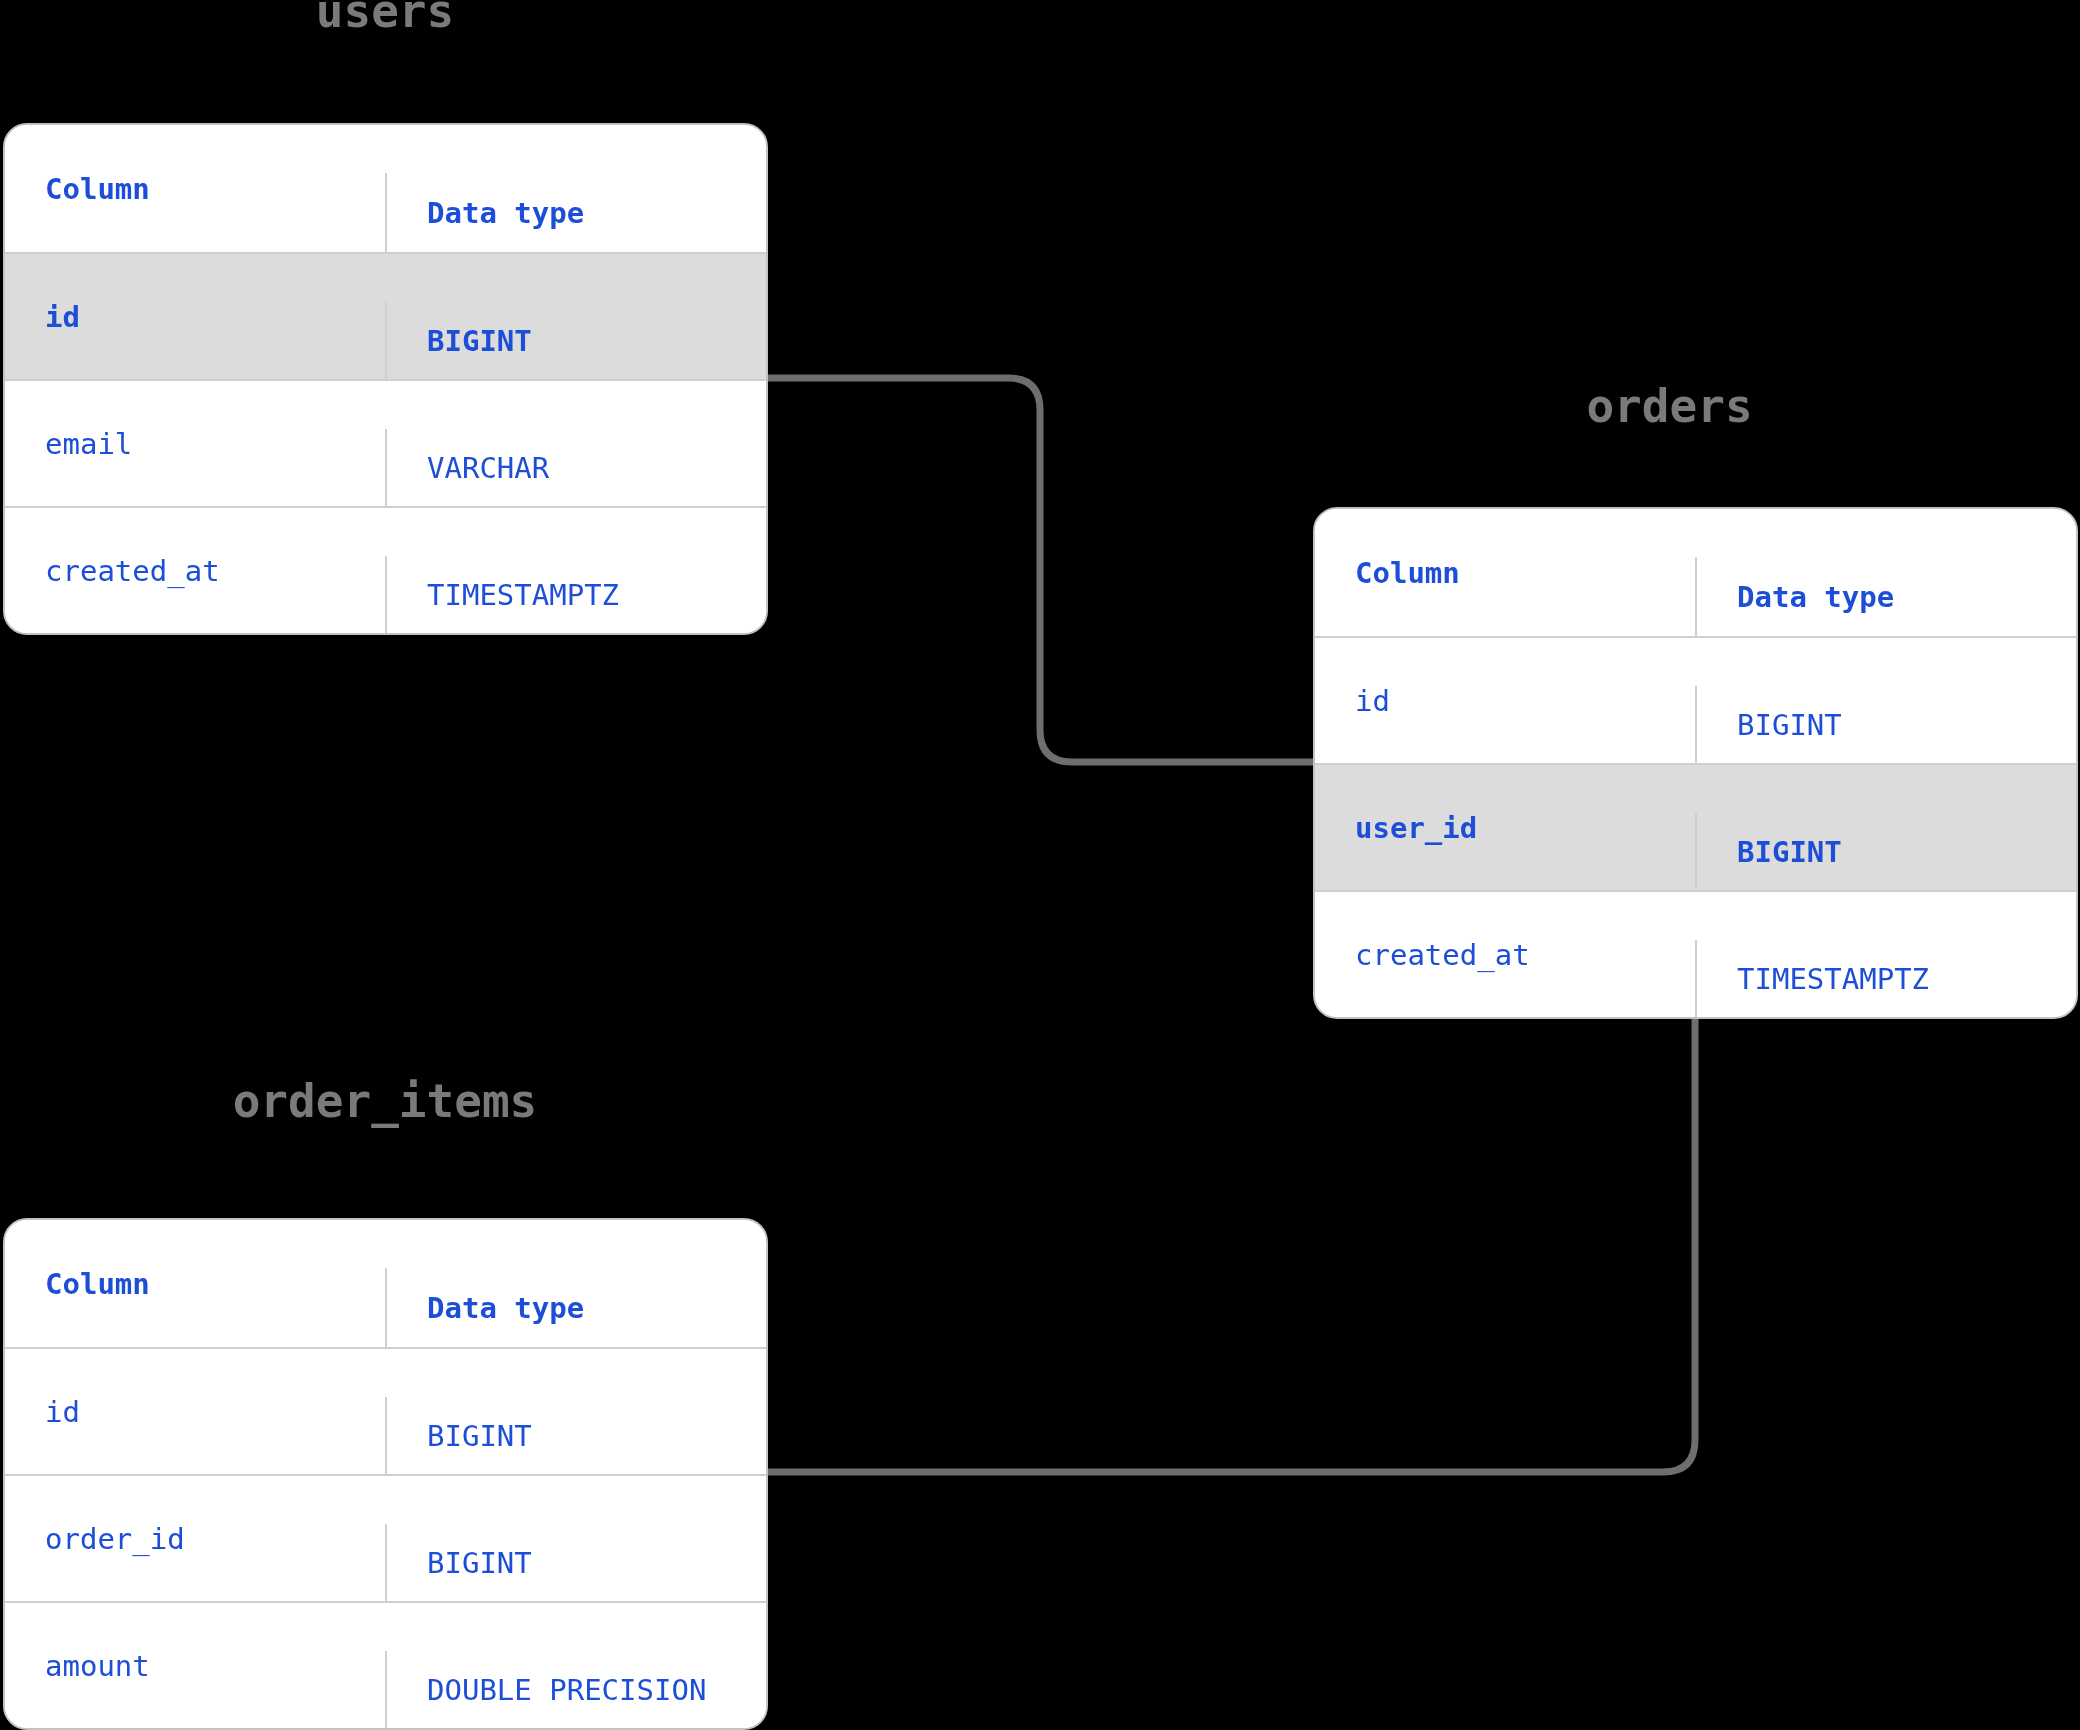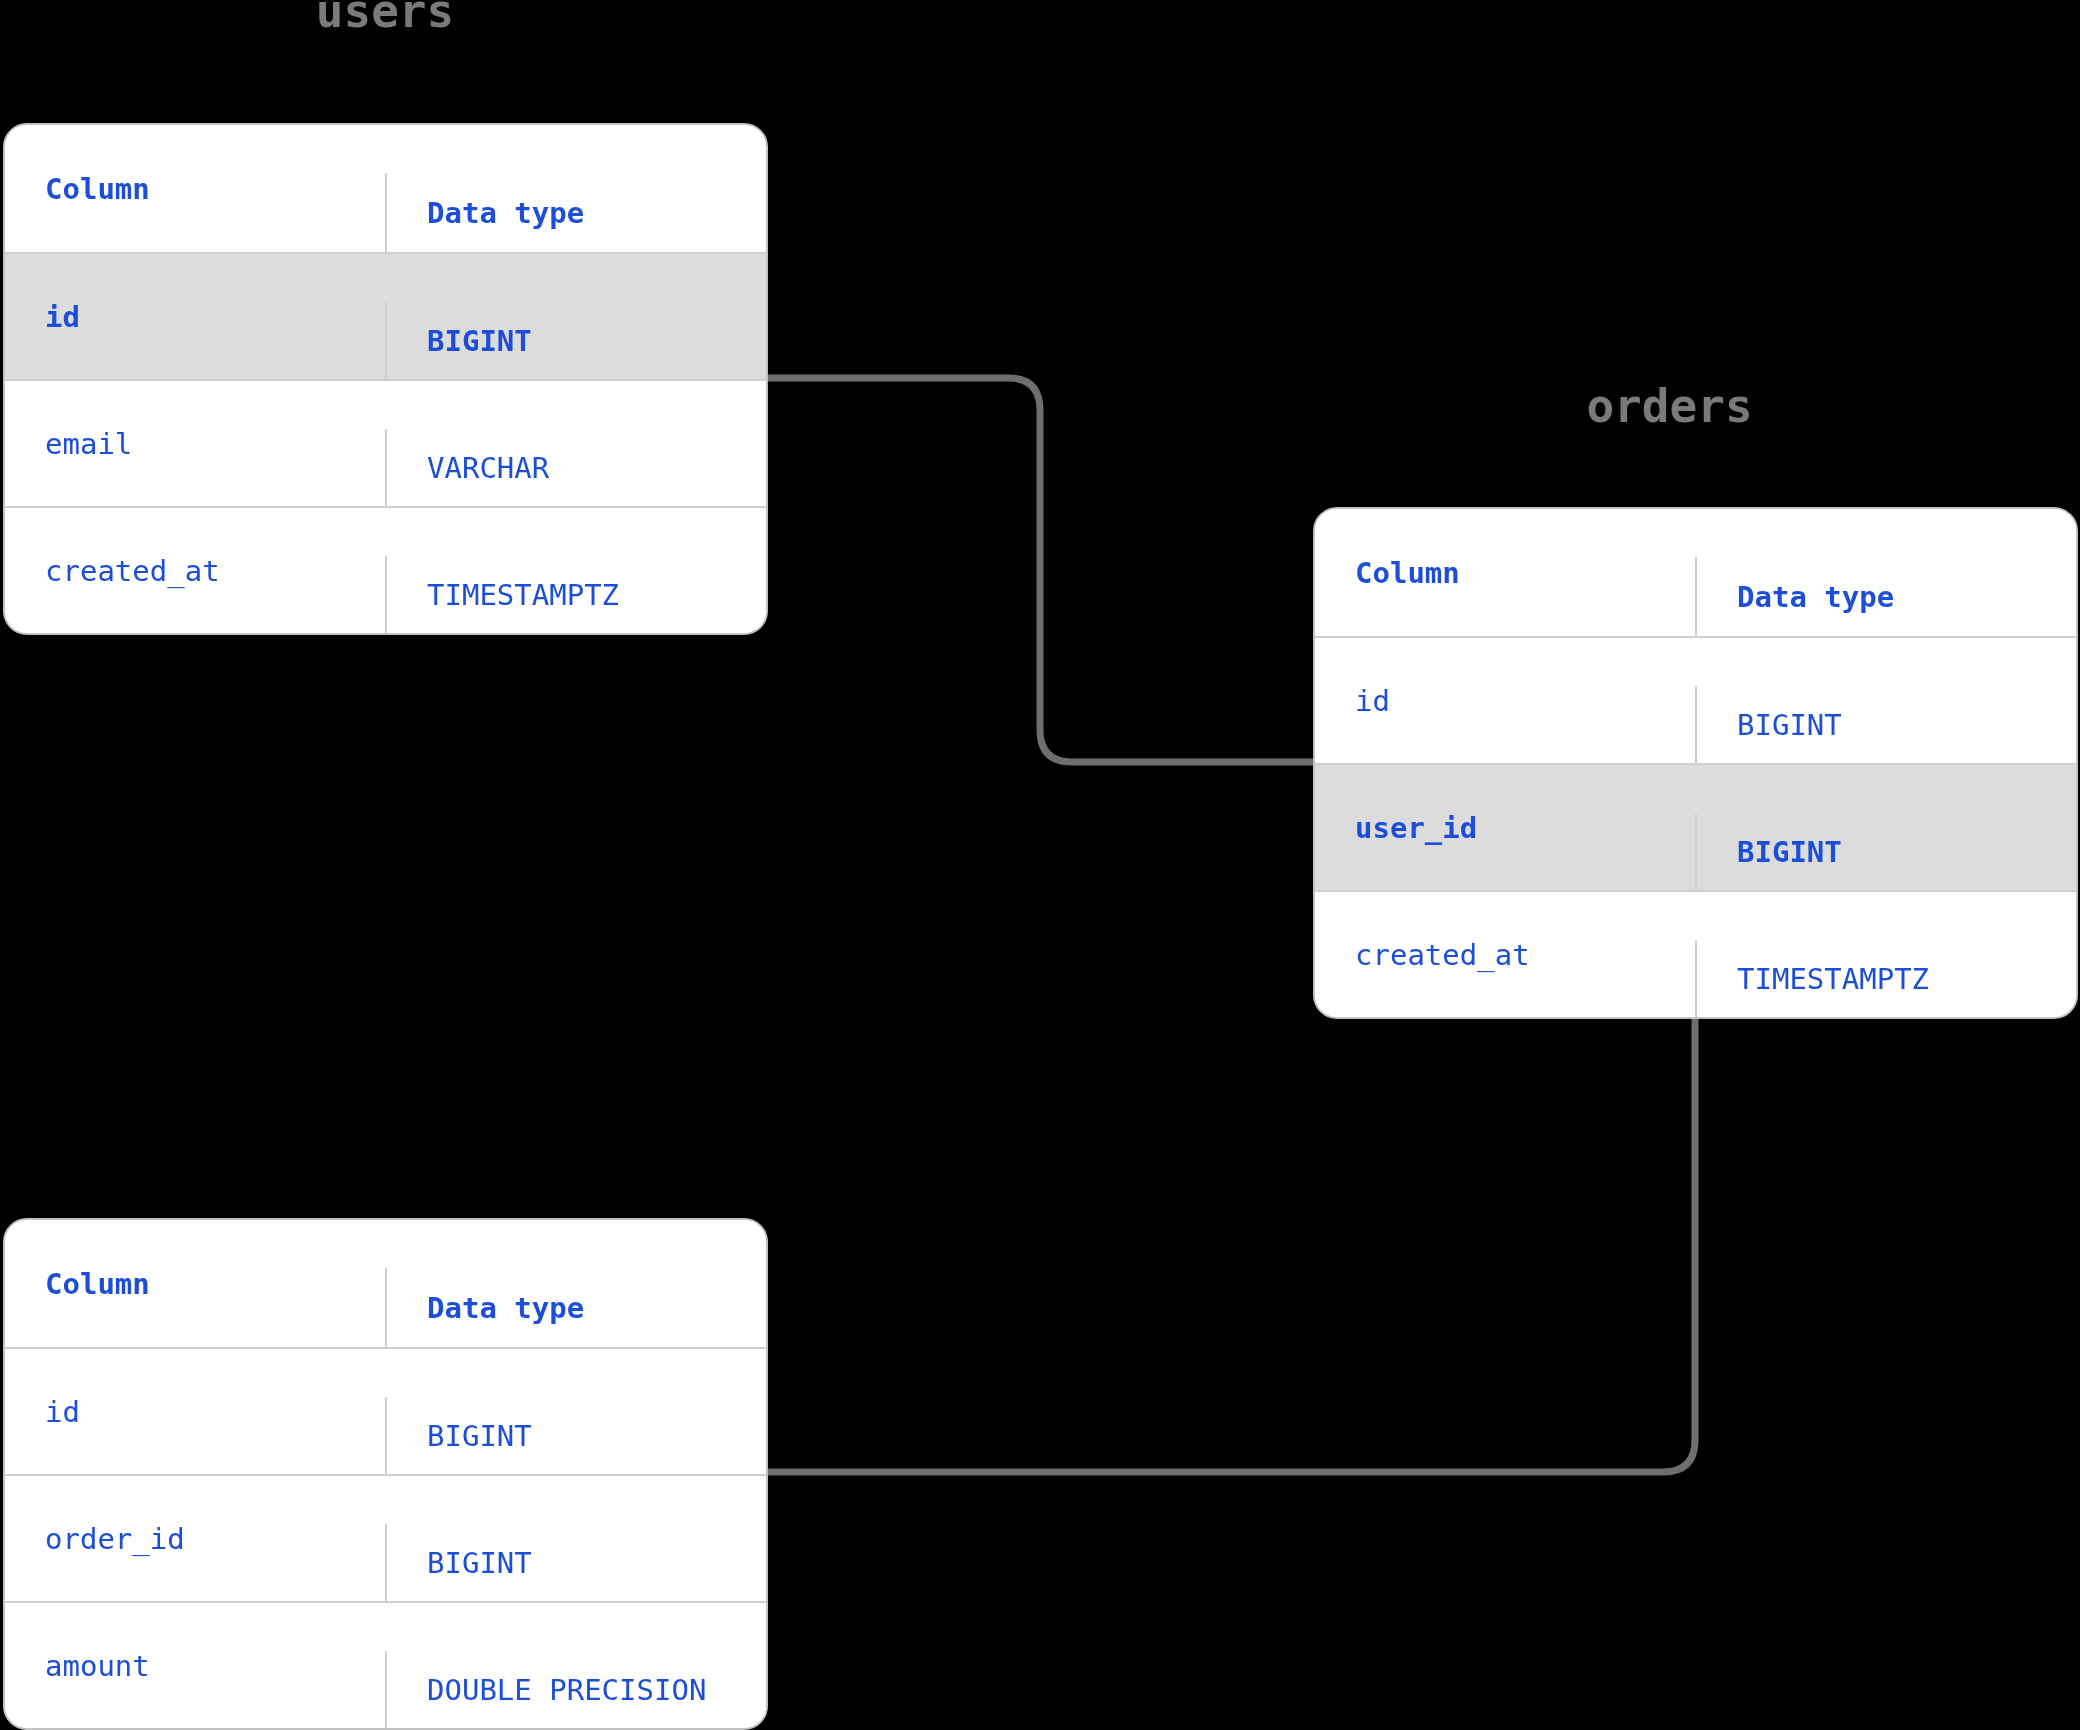--- a/index.html
+++ b/index.html
@@ -125,20 +125,21 @@
     <div class="t-row highlight">
       <div class="t-cell c1">user_id</div>
       <div class="t-cell c2">BIGINT</div>
     </div>
     <div class="t-row">
       <div class="t-cell c1">created_at</div>
       <div class="t-cell c2">TIMESTAMPTZ</div>
     </div>
   </div>
 
+  <div class="table-title" style="left:0; width:770px; top:1076px;">order_items</div>
   <div class="table-card" style="left:3px; top:1218px;">
     <div class="t-row header">
       <div class="t-cell c1">Column</div>
       <div class="t-cell c2">Data type</div>
     </div>
     <div class="t-row">
       <div class="t-cell c1">id</div>
       <div class="t-cell c2">BIGINT</div>
     </div>
     <div class="t-row">

